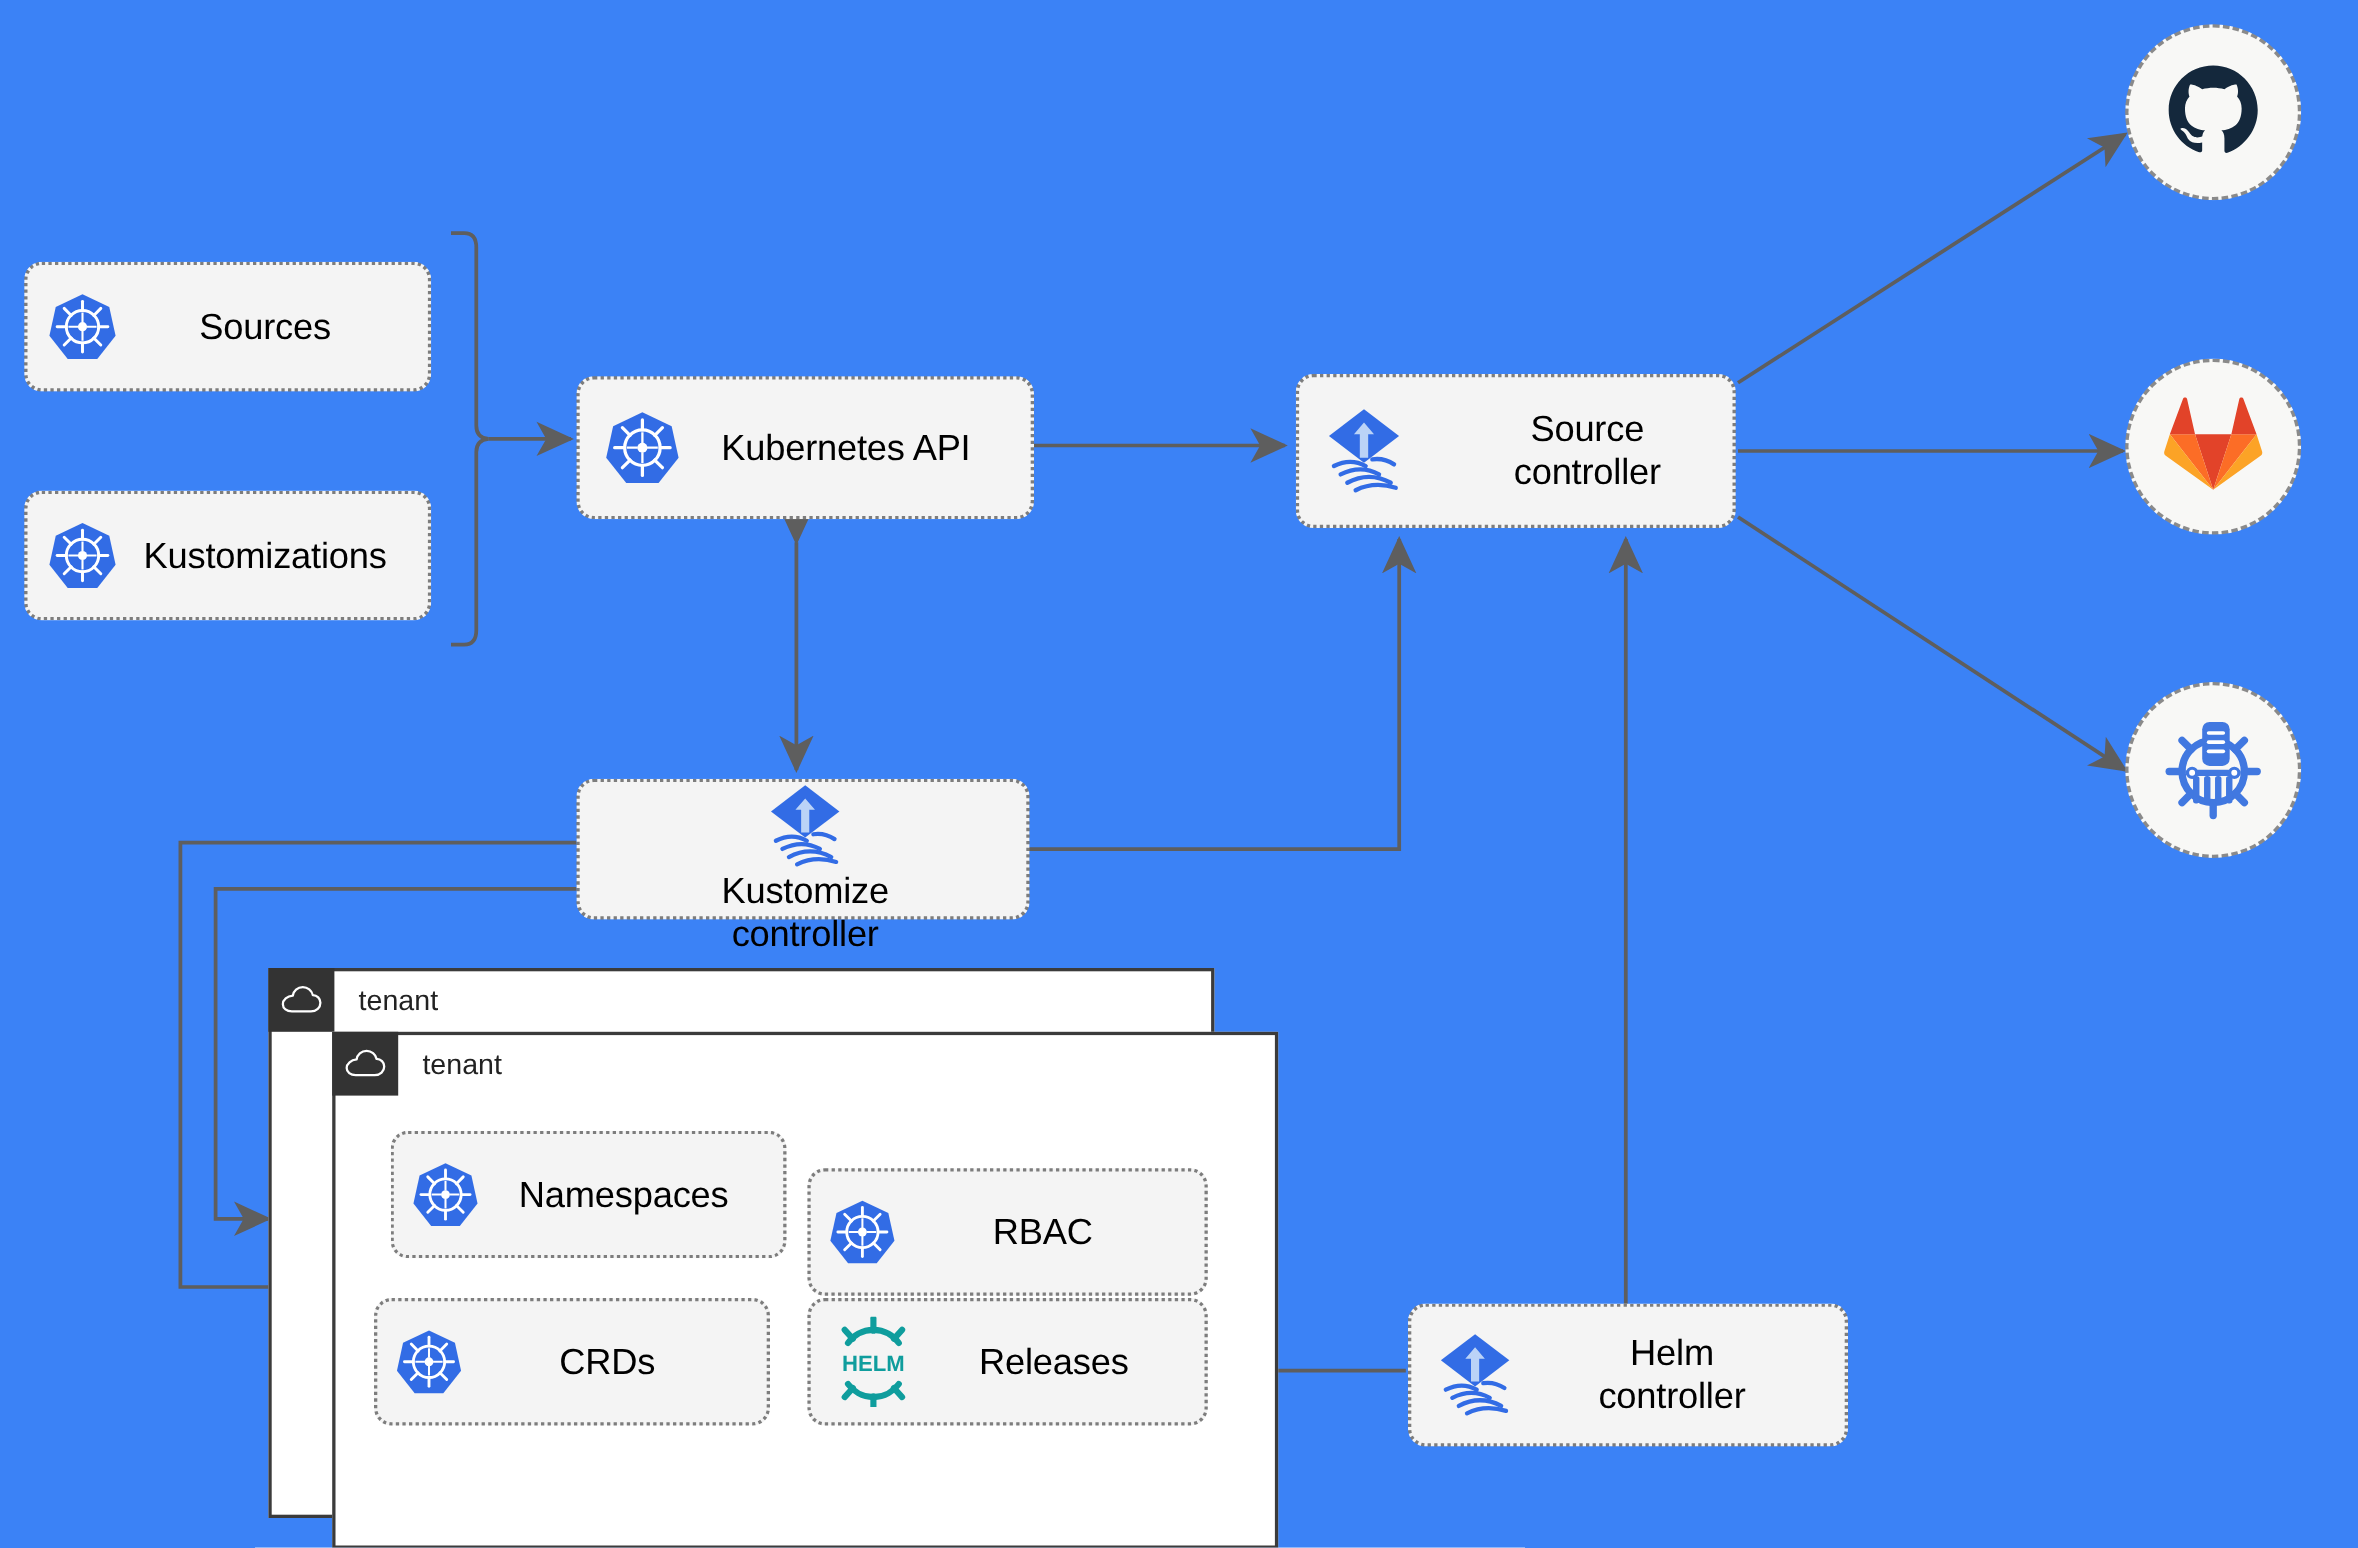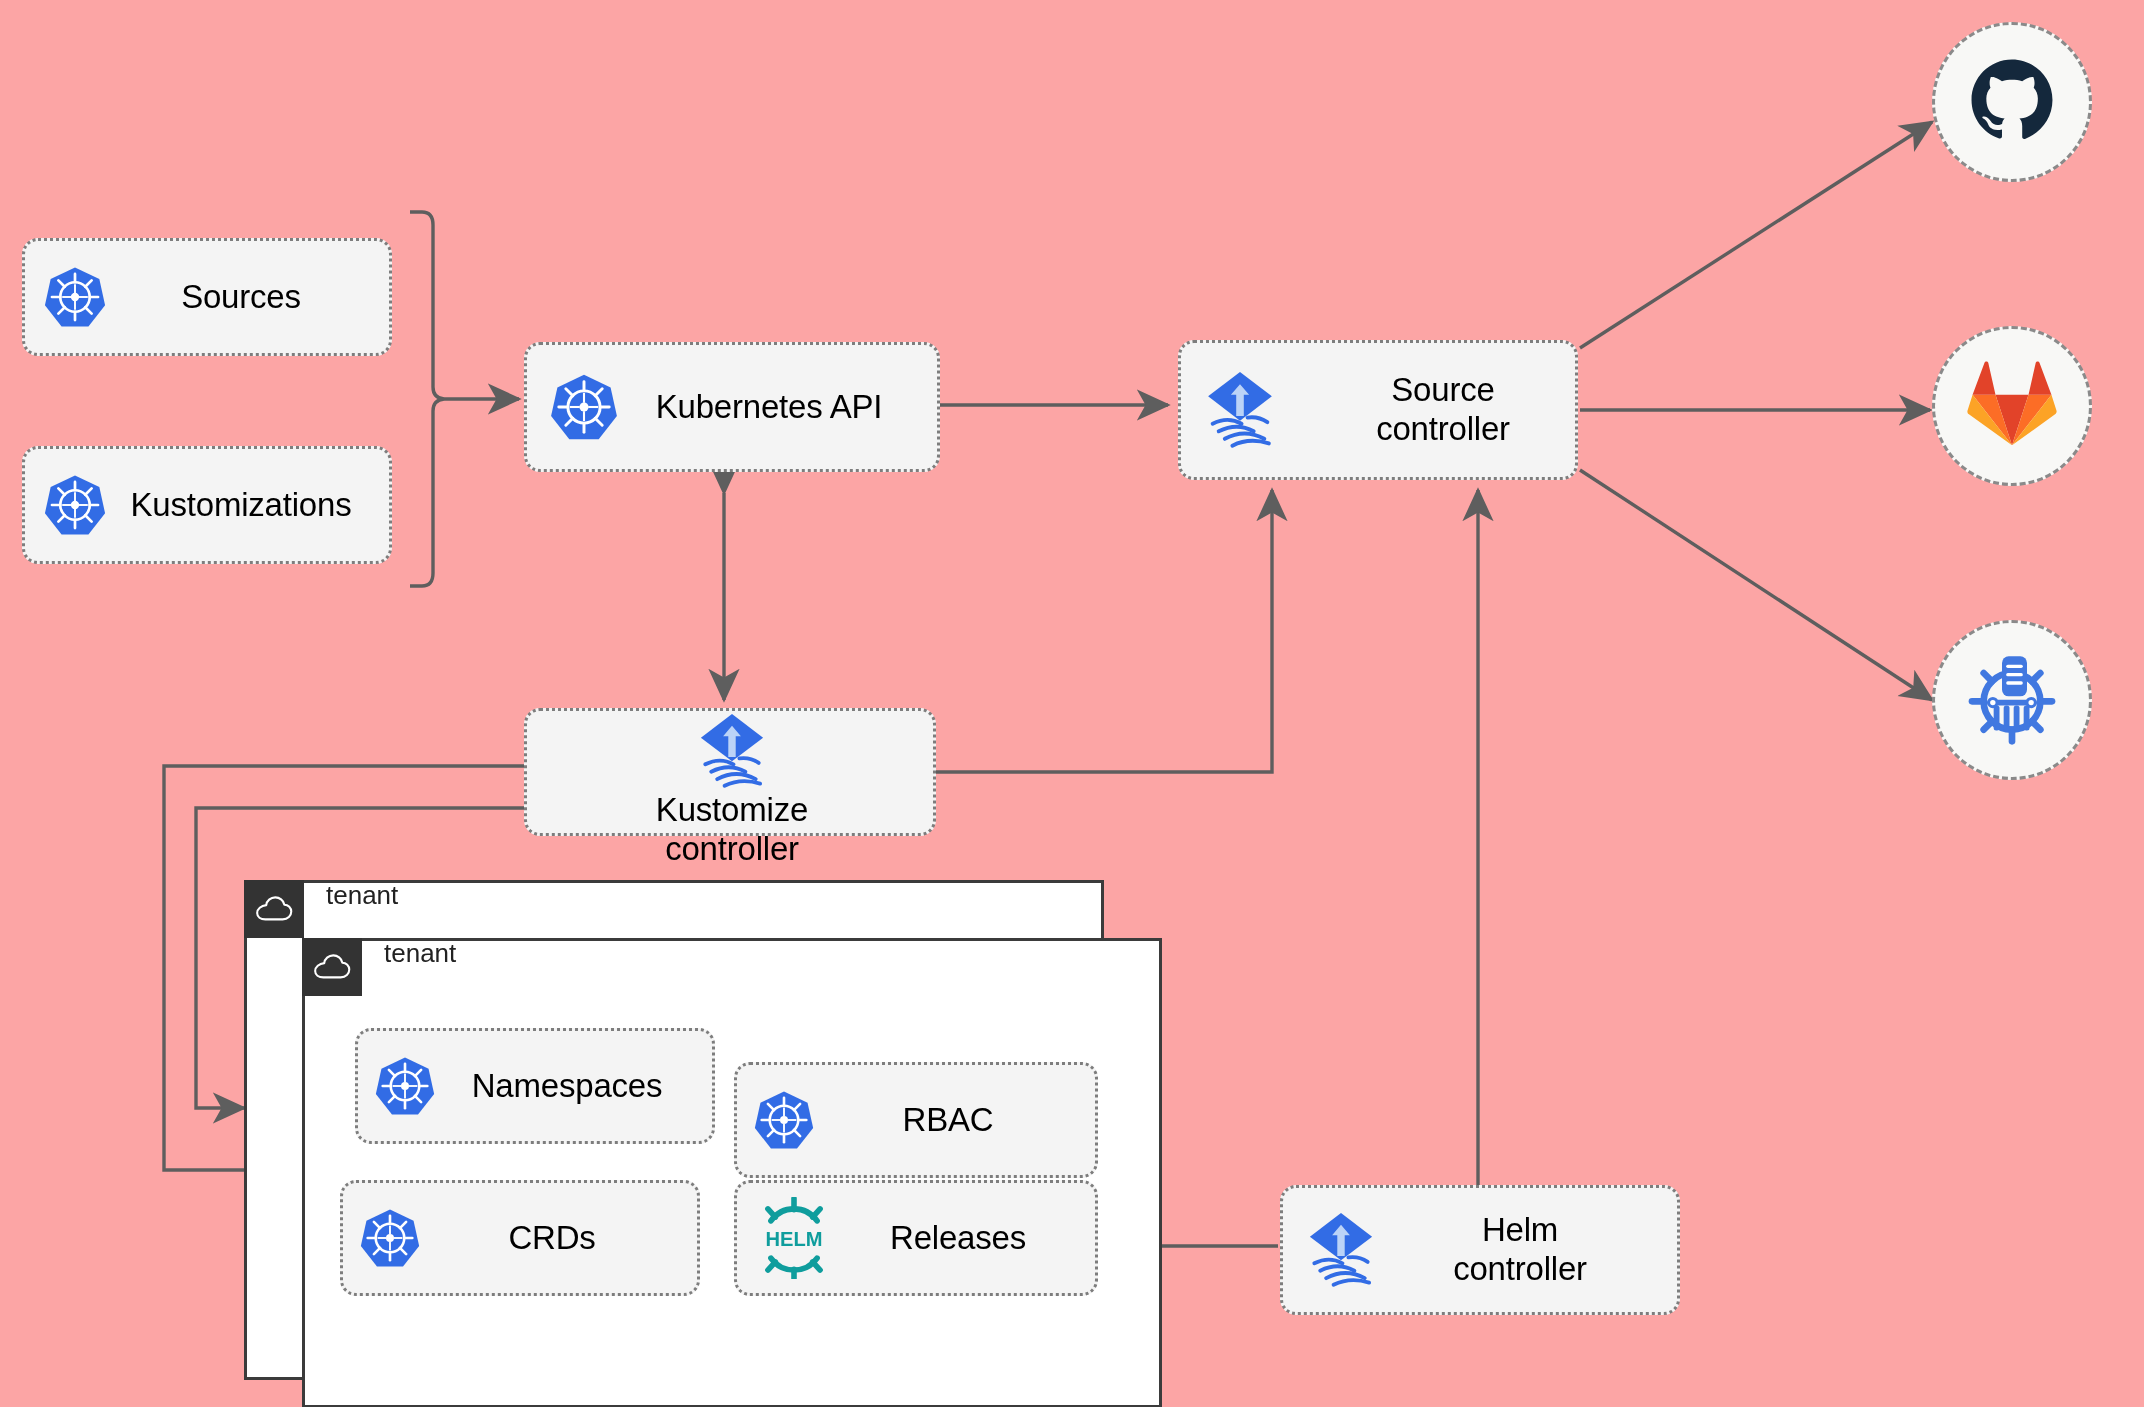--- a/index.html
+++ b/index.html
@@ -1,17 +1,17 @@
 <!DOCTYPE html>
 <html><head>
 <meta charset="utf-8">
 <style>
   html,body{margin:0;padding:0;background:#ffffff;}
   body{font-family:"Liberation Sans",sans-serif;-webkit-font-smoothing:antialiased;}
-  #stage{position:relative;width:2144px;height:1407px;background:#fca5a5;overflow:hidden;}
+  #stage{position:relative;width:2144px;height:1407px;background:#3b82f6;overflow:hidden;}
 
   svg.wires{position:absolute;left:0;top:0;width:2144px;height:1407px;pointer-events:none;}
 
   
   .node{
     position:absolute;
     background:#f4f4f4;
     border:3px dotted #7d7d7d;
     border-radius:16px;
     display:flex;align-items:center;
@@ -43,21 +43,21 @@
   .tenant{
     position:absolute;
     background:#ffffff;
     border:3px solid #3b3b3b;
     box-sizing:border-box;
   }
   .tenant-head{
     position:absolute;
     left:-3px;top:-3px;
     height:58px;
-    display:flex;align-items:flex-start;
+    display:flex;align-items:center;
   }
   .tenant-chip{
     width:60px;height:58px;background:#333333;
     display:flex;align-items:center;justify-content:center;
     flex:0 0 auto;
   }
   .tenant-name{
     font-size:26px;color:#222;padding-left:22px;white-space:nowrap;
   }
 

